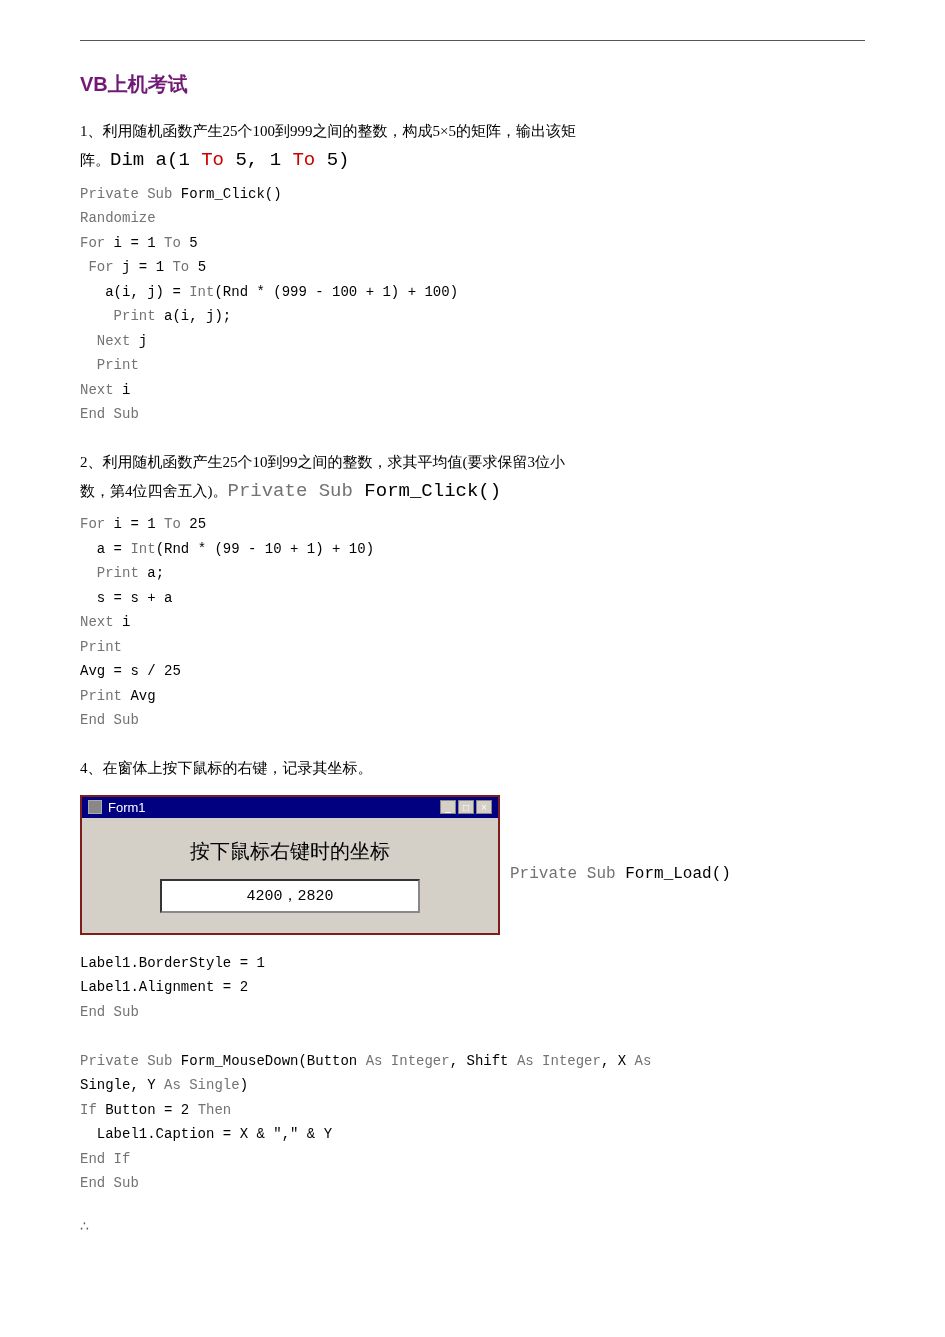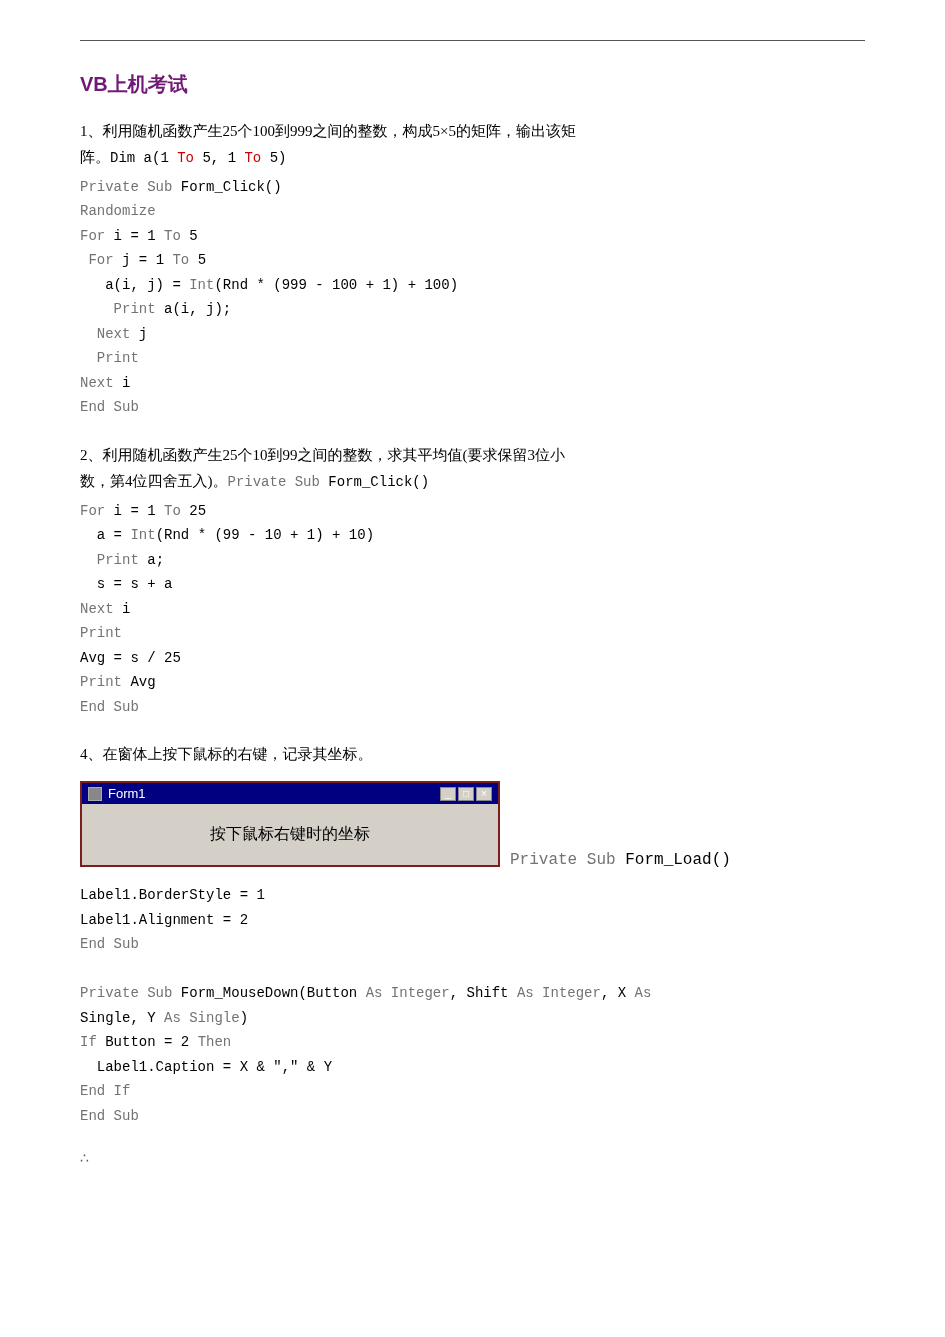--- a/index.html
+++ b/index.html
@@ -105,41 +105,41 @@
       background: #d4d0c8;
       padding: 20px 30px 20px 30px;
       display: flex;
       flex-direction: column;
       align-items: center;
       gap: 14px;
     }
 
     .window-label-text {
       font-family: "SimSun", serif;
-      font-size: 16px;
+      font-size: 20px;
       color: #000;
       text-align: center;
     }
 
     .window-input-box {
       border: 2px inset #888;
       background: #ffffff;
       width: 260px;
       height: 34px;
       display: flex;
       align-items: center;
       justify-content: center;
       font-family: "Courier New", monospace;
       font-size: 15px;
       color: #000;
     }
 
     .inline-code {
       font-family: "Courier New", Courier, monospace;
-      font-size: 14px;
+      font-size: 19px;
     }
 
     .mixed-line {
       line-height: 1.75;
       font-size: 15px;
     }
 
     .footer-dot {
       color: #555;
       font-size: 14px;
@@ -205,20 +205,21 @@
           <span>Form1</span>
         </div>
         <div class="window-controls">
           <div class="window-control-btn">_</div>
           <div class="window-control-btn">□</div>
           <div class="window-control-btn">×</div>
         </div>
       </div>
       <div class="window-body">
         <div class="window-label-text">按下鼠标右键时的坐标</div>
+        <div class="window-input-box">4200，2820</div>
       </div>
     </div>
     <div style="padding-top:80px;">
       <span class="after-screenshot-code"><span class="keyword">Private Sub</span> Form_Load()</span>
     </div>
   </div>
 
   <div class="code-block">Label1.BorderStyle = 1
 Label1.Alignment = 2
 <span class="keyword">End Sub</span>

